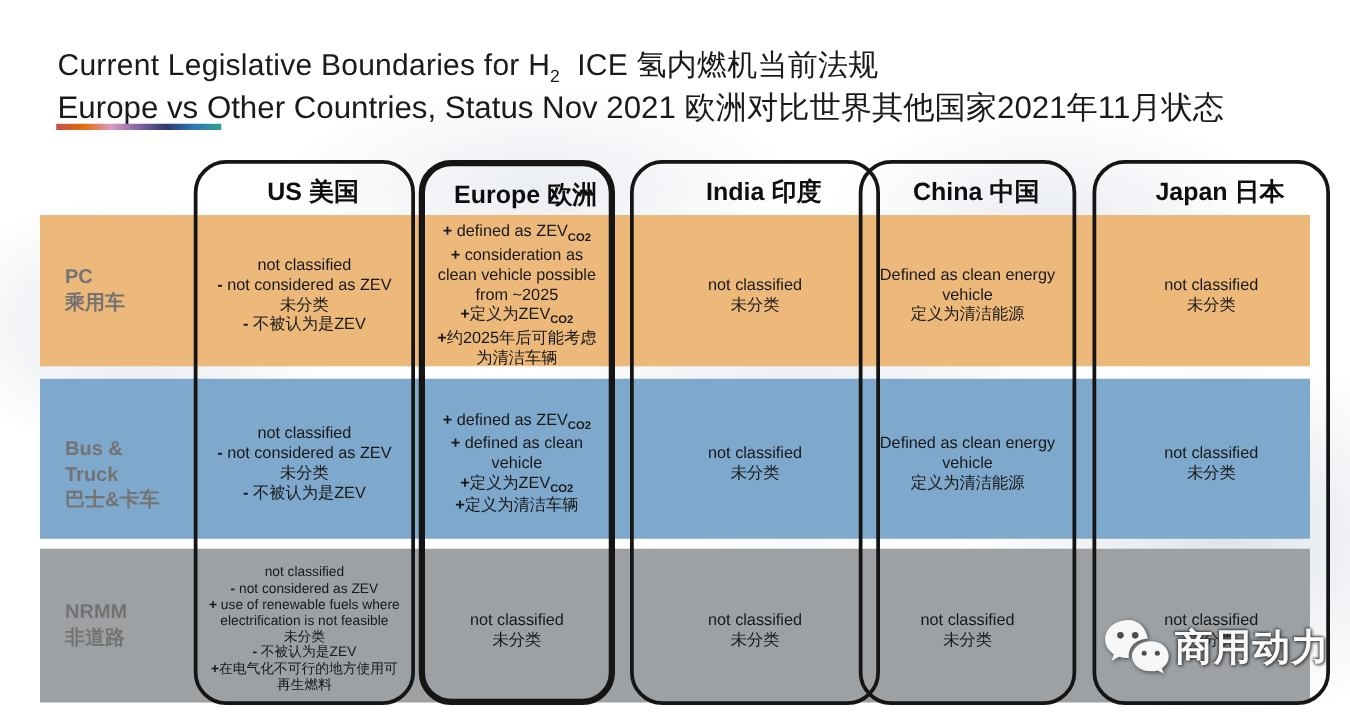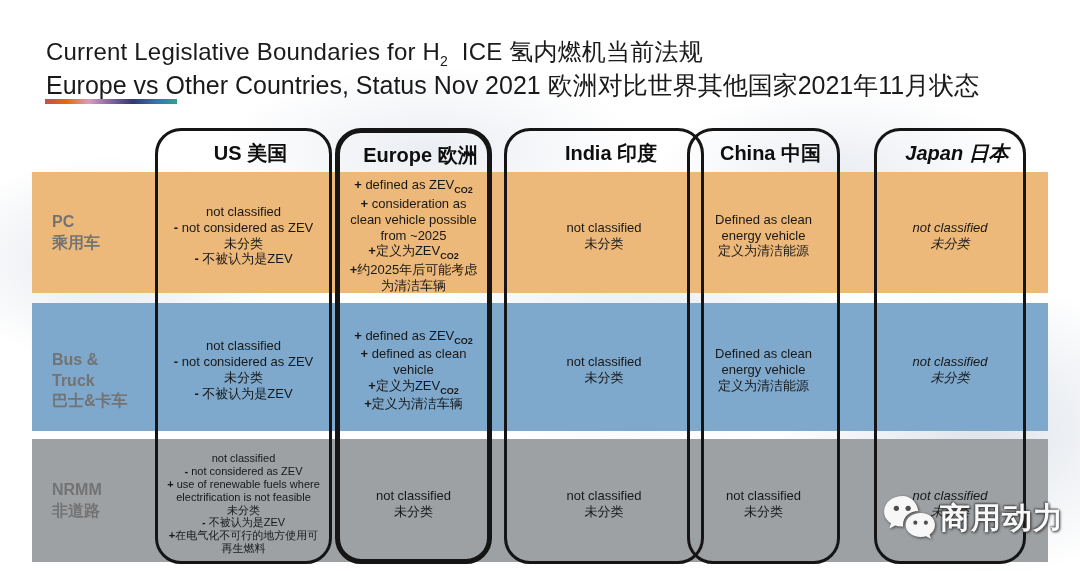--- a/index.html
+++ b/index.html
@@ -137,36 +137,36 @@
         </div>
         <div class="cell" style="top: 175px; height: 128px;">
           <div class="ln">not classified</div>
           <div class="ln">未分类</div>
         </div>
         <div class="cell" style="top: 311px; height: 123px;">
           <div class="ln">not classified</div>
           <div class="ln">未分类</div>
         </div>
       </div>
-      <div class="col" style="left: 687px; width: 153px; padding-left: 29px;">
+      <div class="col" style="left: 687px; width: 174px; padding-left: 29px;">
         <div class="col-header">China 中国</div>
         <div class="cell" style="top: 44px; height: 121px;">
           <div class="ln">Defined as clean energy vehicle</div>
           <div class="ln">定义为清洁能源</div>
         </div>
         <div class="cell" style="top: 175px; height: 128px;">
           <div class="ln">Defined as clean energy vehicle</div>
           <div class="ln">定义为清洁能源</div>
         </div>
         <div class="cell" style="top: 311px; height: 123px;">
           <div class="ln">not classified</div>
           <div class="ln">未分类</div>
         </div>
       </div>
-      <div class="col" style="left: 874px; width: 152px; font-style: italic;">
+      <div class="col" style="left: 874px; width: 190px;">
         <div class="col-header">Japan 日本</div>
         <div class="cell" style="top: 44px; height: 121px;">
           <div class="ln">not classified</div>
           <div class="ln">未分类</div>
         </div>
         <div class="cell" style="top: 175px; height: 128px;">
           <div class="ln">not classified</div>
           <div class="ln">未分类</div>
         </div>
         <div class="cell" style="top: 311px; height: 123px;">

